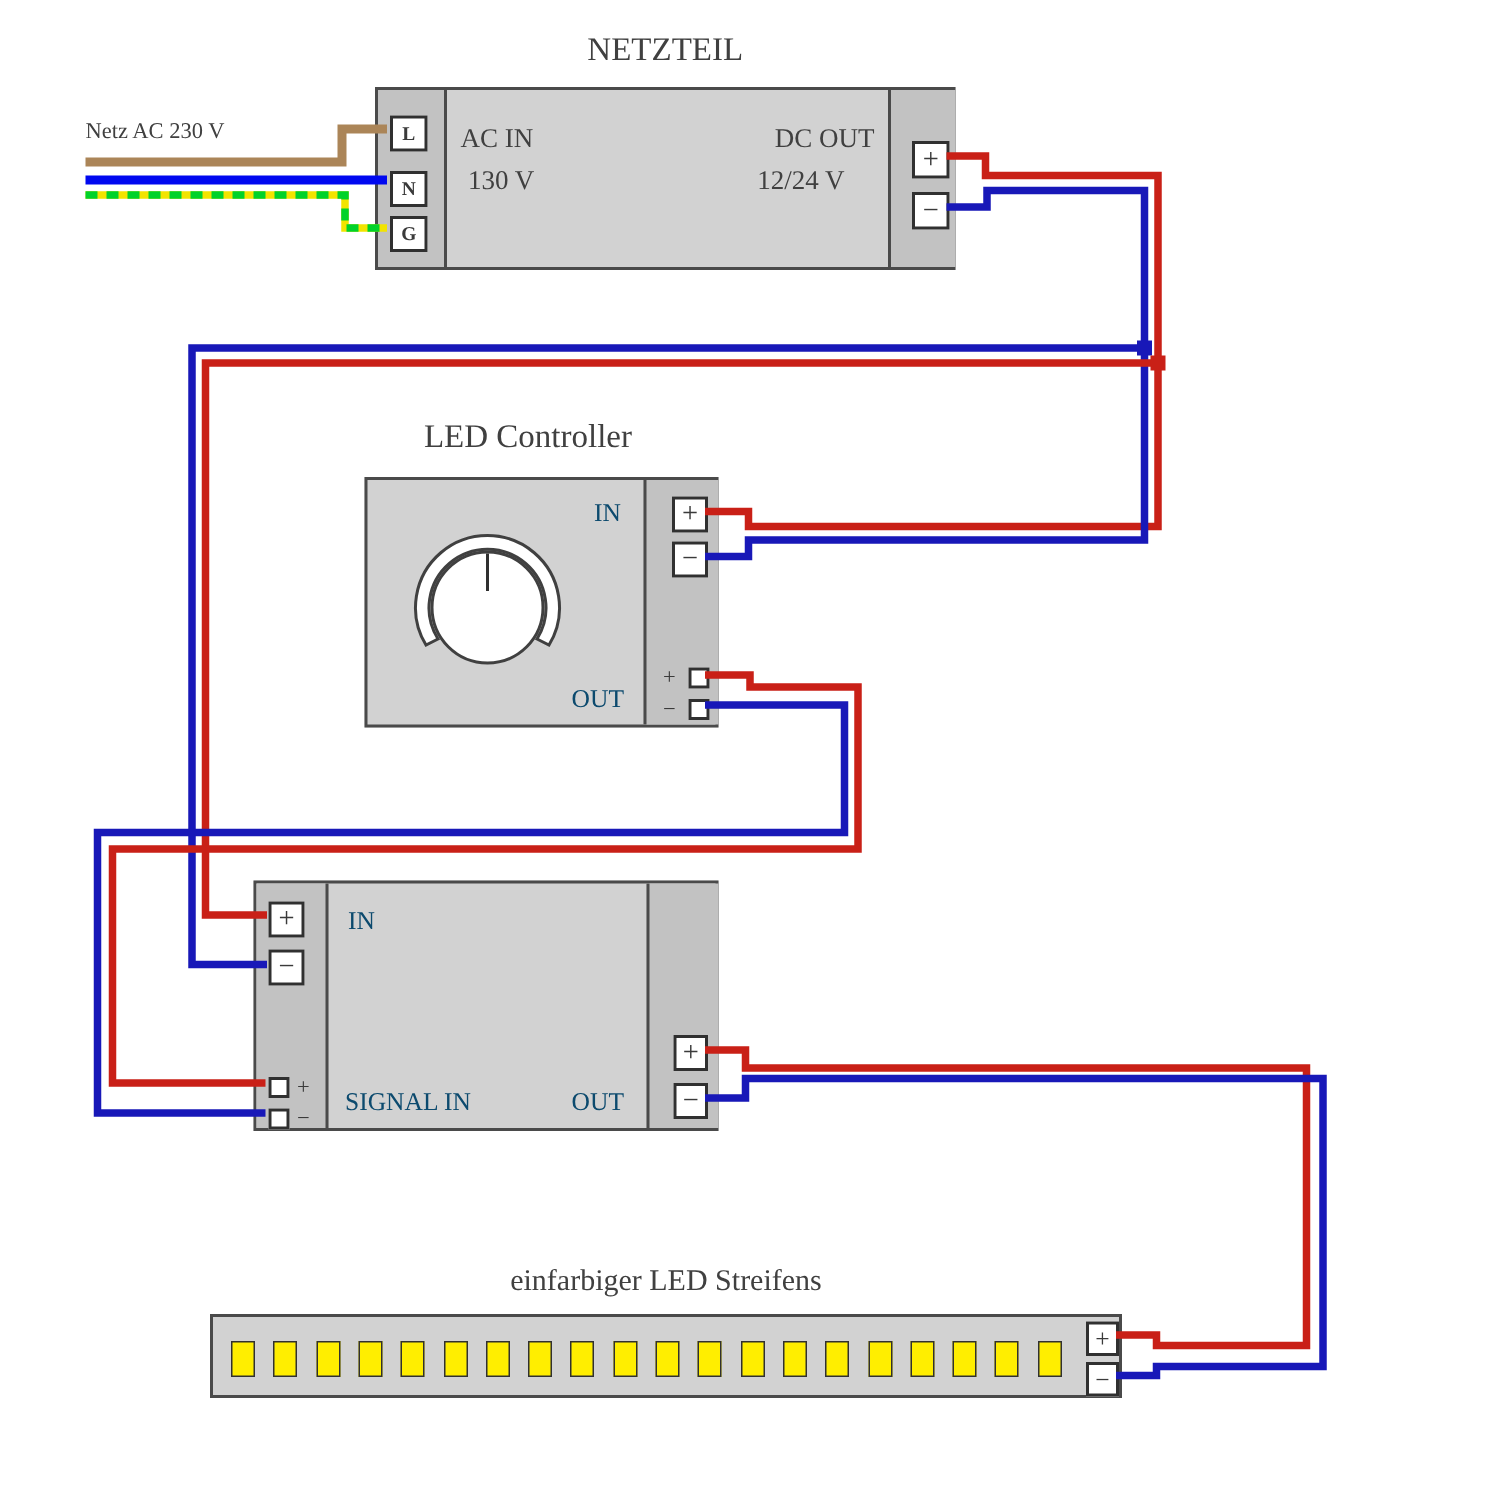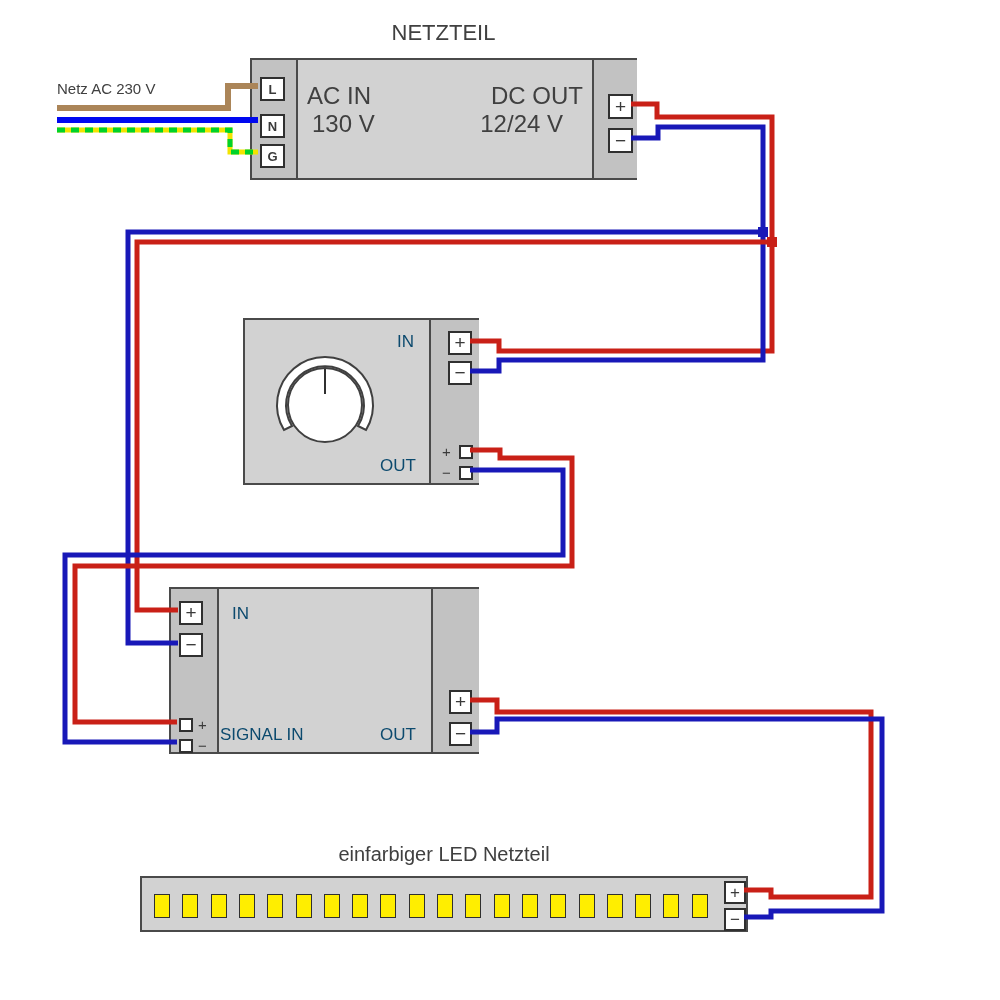--- a/index.html
+++ b/index.html
@@ -1,57 +1,58 @@
 <!DOCTYPE html>
 <html style="--wire-red: #c92017; --wire-blue: #1818b8; --mains-brown: #ab8558; --mains-blue: #0008f0; --pe-yellow: #f2e400; --pe-green: #00d22a; --box-fill: #d2d2d2; --strip-fill: #c2c2c2; --outline: #4a4a4a; --led-yellow: #ffee00;"><head>
 <meta charset="utf-8">
 <style>
   html,body { margin:0; padding:0; background:#ffffff; }
   #stage {
     position:relative; width:1000px; height:1000px; background:#fff;
-    font-family:Liberation Sans, sans-serif; color:#404040; overflow:hidden;
+    font-family:Liberation Serif, serif; color:#404040; overflow:hidden;
   }
   .title { position:absolute; font-size:22px; text-align:center; color:#404040; }
   .small-title { position:absolute; font-size:20px; text-align:center; color:#404040; }
   .box { position:absolute; background:var(--box-fill); border:2px solid var(--outline); box-sizing:border-box; }
   .strip { position:absolute; top:0; bottom:0; background:var(--strip-fill); box-sizing:border-box; }
   .strip.left  { border-right:2px solid var(--outline); }
   .strip.right { border-left:2px solid var(--outline); }
   .term {
     position:absolute; background:#ffffff; border:2px solid #303030; box-sizing:border-box;
     display:flex; align-items:center; justify-content:center;
     font-size:19px; color:#3a3a3a; z-index:3;
   }
   .term.lng { font-size:13px; font-weight:bold; }
   .sq {
     position:absolute; width:14px; height:14px; background:#ffffff;
     border:2px solid #303030; box-sizing:border-box; z-index:3;
   }
   .sign { position:absolute; font-size:15px; color:#3a3a3a; line-height:14px; }
-  .boxlabel { position:absolute; font-size:24px; color:#404040; }
+  .boxlabel { position:absolute; font-size:18px; color:#404040; }
   .inlabel  { position:absolute; font-size:17px; color:#0c4a6e; }
   #wires { position:absolute; left:0; top:0; z-index:5; pointer-events:none; }
   .w { fill:none; }
   .w-red    { stroke:var(--wire-red);    stroke-width:5; }
   .w-blue   { stroke:var(--wire-blue);   stroke-width:5; }
   .w-brown  { stroke:var(--mains-brown); stroke-width:6; }
   .w-nblue  { stroke:var(--mains-blue);  stroke-width:6; }
   .w-pe-y   { stroke:var(--pe-yellow);   stroke-width:5; }
   .w-pe-g   { stroke:var(--pe-green);    stroke-width:5; stroke-dasharray:8 6; }
   .led { position:absolute; top:16px; width:16px; height:24px; background:var(--led-yellow); border:1.5px solid #303030; box-sizing:border-box; }
   .note { position:absolute; right:117px; top:938px; text-align:right; font-size:15px; line-height:18px; color:#404040; }
   .mains-label { position:absolute; left:57px; top:80px; font-size:15px; color:#404040; }
 </style>
 </head>
 <body>
 
 <div id="stage">
 
   <div class="title" style="left:250px; top:20px; width:387px;">NETZTEIL</div>
-  <div class="small-title" style="left:140px; top:843px; width:608px;">einfarbiger LED Netzteil</div>
+  <div class="title" style="left:234px; top:278px; width:236px;">LED Controller</div>
+  <div class="small-title" style="left:140px; top:843px; width:608px;">einfarbiger LED Streifens</div>
   <div class="mains-label">Netz AC 230 V</div>
 
   <div class="box" style="left:250px; top:58px; width:387px; height:122px;">
     <div class="strip left" style="left:0; width:46px;"></div>
     <div class="strip right" style="left:340px; width:45px;"></div>
     <div class="term lng" style="left:8px; top:17px; width:25px; height:24px;">L</div>
     <div class="term lng" style="left:8px; top:54px; width:25px; height:24px;">N</div>
     <div class="term lng" style="left:8px; top:84px; width:25px; height:24px;">G</div>
     <div class="term" style="left:356px; top:34px; width:25px; height:25px;">+</div>
     <div class="term" style="left:356px; top:68px; width:25px; height:25px;">−</div>
@@ -76,21 +77,21 @@
   <div class="box" style="left:169px; top:587px; width:310px; height:167px;">
     <div class="strip left" style="left:0; width:48px;"></div>
     <div class="strip right" style="left:260px; width:48px;"></div>
     <div class="term" style="left:8px; top:12px; width:24px; height:24px;">+</div>
     <div class="term" style="left:8px; top:44px; width:24px; height:24px;">−</div>
     <div class="inlabel" style="left:61px; top:15px;">IN</div>
     <div class="sq" style="left:8px; top:129px;"></div>
     <div class="sign" style="left:27px; top:129px;">+</div>
     <div class="sq" style="left:8px; top:150px;"></div>
     <div class="sign" style="left:27px; top:150px;">−</div>
-    <div class="inlabel" style="left:49px; top:136px;">SIGNAL IN</div>
+    <div class="inlabel" style="left:59px; top:136px;">SIGNAL IN</div>
     <div class="inlabel" style="right:61px; top:136px;">OUT</div>
     <div class="term" style="left:278px; top:101px; width:23px; height:24px;">+</div>
     <div class="term" style="left:278px; top:133px; width:23px; height:24px;">−</div>
   </div>
 
   <div class="box" style="left:140px; top:876px; width:608px; height:56px;">
     <div id="led-row">
         <div class="led" style="left: 12px;"></div>
         <div class="led" style="left: 40.3px;"></div>
         <div class="led" style="left: 68.6px;"></div>

